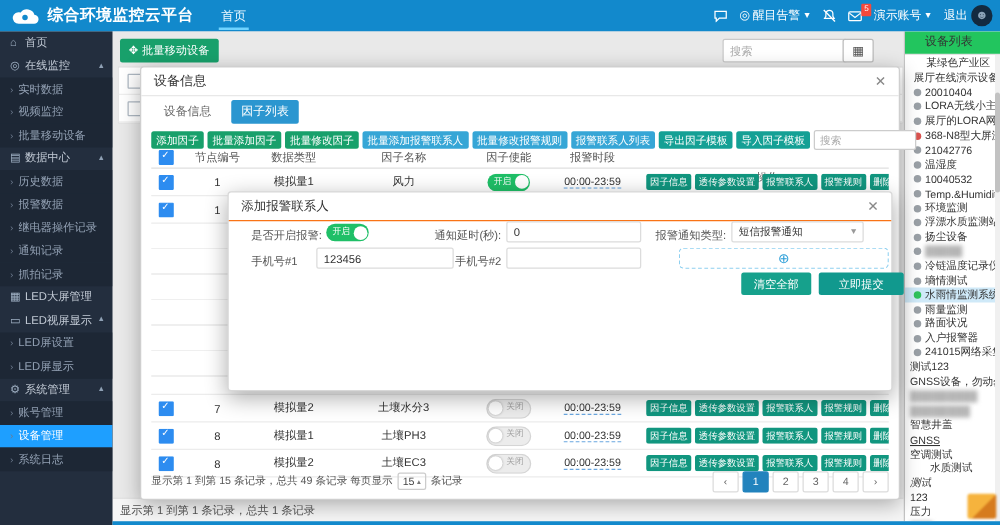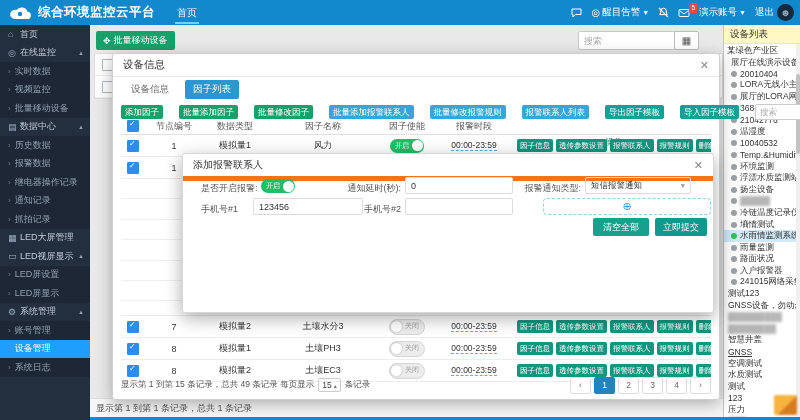--- a/index.html
+++ b/index.html
@@ -36,23 +36,23 @@
   .bsearch{position:absolute;left:488px;top:6px;width:88px;height:17px;border:1px solid #c9c9c9;border-radius:2px;font-size:9px;padding:0 5px;color:#333;background:#fff;font-family:inherit;}
   .bcols{position:absolute;left:584px;top:6px;width:25px;height:19px;border:1px solid #bbb;background:#fff;border-radius:2px;font-size:10px;color:#555;display:flex;align-items:center;justify-content:center;cursor:pointer;}
   .btable{position:absolute;left:4px;top:28px;right:0;background:#fff;border:1px solid #ddd;}
   .btrow{height:21px;display:flex;align-items:center;border-bottom:1px solid #eee;font-size:9px;color:#444;}
   .btrow .cbc{width:26px;display:flex;justify-content:center;}
   .btrow .nm{width:100px;text-align:center;overflow:hidden;white-space:nowrap;}
   .statusbar{position:absolute;left:0;right:0;bottom:3px;height:18px;background:#f6f6f6;border-top:1px solid #ddd;font-size:9px;color:#555;line-height:18px;padding-left:6px;}
 
   
   .devpanel{position:absolute;left:723px;top:25px;right:0;bottom:3px;background:#fff;border-left:1px solid #c5c5c5;z-index:2;overflow:hidden;}
-  .devhead{height:18px;line-height:18px;font-size:9.5px;color:#333;padding-left:6px;border-bottom:1px solid #e3e3e3;background:#fef9c3;}
+  .devhead{height:18px;line-height:18px;font-size:9.5px;color:#333;padding-left:16px;border-bottom:1px solid #e3e3e3;background:#22c55e;}
   .devlist{position:absolute;left:0;top:19px;right:4px;bottom:0;overflow:hidden;font-size:8.5px;color:#333;}
-  .dev-root{height:12px;line-height:12px;padding-left:3px;white-space:nowrap;}
+  .dev-root{height:12px;line-height:12px;padding-left:3px;white-space:nowrap;margin-left:14px;}
   .dev-group{height:12px;line-height:12px;padding-left:7px;white-space:nowrap;}
   .dev-item{height:11.6px;display:flex;align-items:center;padding-left:3px;white-space:nowrap;cursor:pointer;}
   .dev-item .dot{width:6px;height:6px;border-radius:50%;margin:0 3px 0 4px;flex:none;}
   .dot.s-gray{background:#9aa0a6;}
   .dot.s-red{background:#d9534f;}
   .dot.s-green{background:#2fc25b;}
   .dev-item.sel{background:#cfe9f8;}
   .dev-item .t{overflow:hidden;}
   .blur{filter:blur(1.6px);color:#b5b5b5;}
   .devscroll{position:absolute;right:0;top:19px;bottom:0;width:4px;background:#f0f0f0;}
@@ -63,21 +63,21 @@
   .cb.ck{background:#2d8cf0;border-color:#2d8cf0;}
   .cb.ck::after{content:"✓";position:absolute;left:1px;top:-2px;color:#fff;font-size:8px;}
 
   
   .dialog{position:absolute;left:112px;top:53px;width:606px;height:345px;background:#fff;border:1px solid #cfcfcf;border-radius:3px;box-shadow:0 4px 16px rgba(0,0,0,.3);z-index:10;}
   .dlg-head{height:22px;display:flex;align-items:center;padding:0 10px;font-size:10.5px;color:#333;border-bottom:1px solid #e8e8e8;}
   .dlg-x{margin-left:auto;color:#888;font-size:11px;cursor:pointer;}
   .dlg-tabs{display:flex;gap:8px;padding:3px 10px 0;align-items:flex-end;height:19px;}
   .dtab{font-size:9.5px;color:#666;padding:3px 8px;cursor:pointer;}
   .dtab.active{background:#2b96d0;color:#fff;border-radius:2px;}
-  .dlg-toolbar{display:flex;align-items:center;gap:16px;padding:3px 8px;height:20px;}
+  .dlg-toolbar{display:flex;align-items:center;gap:3px;padding:3px 8px;height:20px;}
   .tb{border:none;border-radius:2px;color:#fff;font-size:8.5px;padding:3px 4px;cursor:pointer;white-space:nowrap;font-family:inherit;line-height:1;}
   .tb-green{background:#18a06b;}
   .tb-blue{background:#36a6d6;}
   .tb-teal{background:#14a095;}
   .dlg-search{margin-left:auto;width:72px;height:14px;border:1px solid #ccc;border-radius:2px;font-size:8.5px;padding:0 4px;color:#333;font-family:inherit;}
   .dtable{position:absolute;left:8px;right:8px;top:64px;}
   .drow{display:flex;align-items:center;height:21px;border-bottom:1px solid #ececec;font-size:9px;color:#333;}
   .drow.hd{height:16px;color:#555;border-bottom:1px solid #e0e0e0;text-align:center;}
   .dc{display:flex;align-items:center;justify-content:center;overflow:hidden;white-space:nowrap;}
   .c0{width:24px;}.c1{width:58px;}.c2{width:64px;}.c3{width:112px;}.c4{width:56px;}.c5{width:78px;}.c6{flex:1;justify-content:flex-start;padding-left:4px;gap:3px;}
@@ -96,29 +96,29 @@
   .toggle.off .ttx{position:absolute;right:5px;top:2.5px;font-size:7px;color:#a2a2a2;line-height:1;}
   .dlg-pager{position:absolute;left:8px;right:8px;bottom:4px;height:20px;display:flex;align-items:center;font-size:8.5px;color:#555;}
   .psel{border:1px solid #ccc;border-radius:2px;padding:1px 3px;margin:0 4px;font-size:8.5px;color:#444;cursor:pointer;display:inline-flex;align-items:center;gap:2px;}
   .psel .caret{font-size:6px;color:#777;margin:0;}
   .pages{margin-left:auto;display:flex;}
   .pg{min-width:15px;height:15px;border:1px solid #dcdcdc;background:#fff;color:#666;display:inline-flex;align-items:center;justify-content:center;font-size:8.5px;margin-left:3px;border-radius:2px;cursor:pointer;padding:0 2px;}
   .pg.active{background:#2283bd;border-color:#2283bd;color:#fff;}
 
   
   .cdialog{position:absolute;left:182px;top:153px;width:530px;height:158px;background:#fff;border:1px solid #d8d8d8;border-radius:3px;box-shadow:0 5px 18px rgba(0,0,0,.33);z-index:20;}
-  .cd-head{height:22px;display:flex;align-items:center;padding:0 10px;font-size:10px;color:#333;border-bottom:5px solid #f97316;}
+  .cd-head{height:22px;display:flex;align-items:center;padding:0 10px;font-size:10px;color:#333;border-bottom:1px solid #f97316;}
   .cd-lbl{position:absolute;font-size:9px;color:#555;white-space:nowrap;}
   .cd-inp{position:absolute;height:17px;border:1px solid #dcdcdc;border-radius:2px;font-size:9px;padding:0 5px;color:#333;font-family:inherit;box-sizing:border-box;}
   .cd-sel{position:absolute;left:402px;top:23px;width:106px;height:17px;border:1px solid #dcdcdc;border-radius:2px;font-size:8.5px;color:#333;display:flex;align-items:center;padding:0 5px;box-sizing:border-box;cursor:pointer;font-family:Liberation Mono, monospace;}
   .cd-sel .caret{margin-left:auto;color:#999;font-size:7px;}
   .plusbox{position:absolute;left:360px;top:44px;width:168px;height:17px;border:1px dashed #8fd0f0;border-radius:4px;color:#2d9fd8;display:flex;align-items:center;justify-content:center;font-size:11px;cursor:pointer;box-sizing:border-box;}
   .cd-btn{position:absolute;top:64px;height:18px;border:none;border-radius:2px;color:#fff;font-size:9px;cursor:pointer;font-family:inherit;}
   .cd-clear{left:410px;width:56px;background:#16a18c;}
-  .cd-submit{left:472px;width:52px;background:#11998e;}
+  .cd-submit{left:472px;width:68px;background:#11998e;}
 
   
   .bottomline{position:absolute;left:90px;right:0;bottom:0;height:3px;background:#1289cc;z-index:35;}
   .widget{position:absolute;right:3px;bottom:5px;width:23px;height:20px;z-index:45;filter:blur(1px);background:linear-gradient(135deg,#f6b33d 0 55%,#d67b1e 55% 100%);border-radius:2px;}
   input::placeholder{color:#aaa;}
 </style>
 </head>
 <body>
 
 <div id="app">
@@ -371,24 +371,24 @@
         </div>
         <div class="dev-item" style="padding-left: 4px;">
           <span class="t">智慧井盖</span>
         </div>
         <div class="dev-item" style="padding-left: 4px; text-decoration: underline;">
           <span class="t">GNSS</span>
         </div>
         <div class="dev-item" style="padding-left: 4px;">
           <span class="t">空调测试</span>
         </div>
-        <div class="dev-item" style="padding-left: 4px;">
+        <div class="dev-item" style="padding-left: 20px;">
           <span class="t">水质测试</span>
         </div>
-        <div class="dev-item" style="padding-left: 4px;">
+        <div class="dev-item" style="padding-left: 4px; font-style: italic;">
           <span class="t">测试</span>
         </div>
         <div class="dev-item" style="padding-left: 4px;">
           <span class="t">123</span>
         </div>
         <div class="dev-item" style="padding-left: 4px;">
           <span class="t">压力</span>
         </div>
         <div class="dev-item" style="padding-left: 4px;">
           <span class="t blur">███</span>

